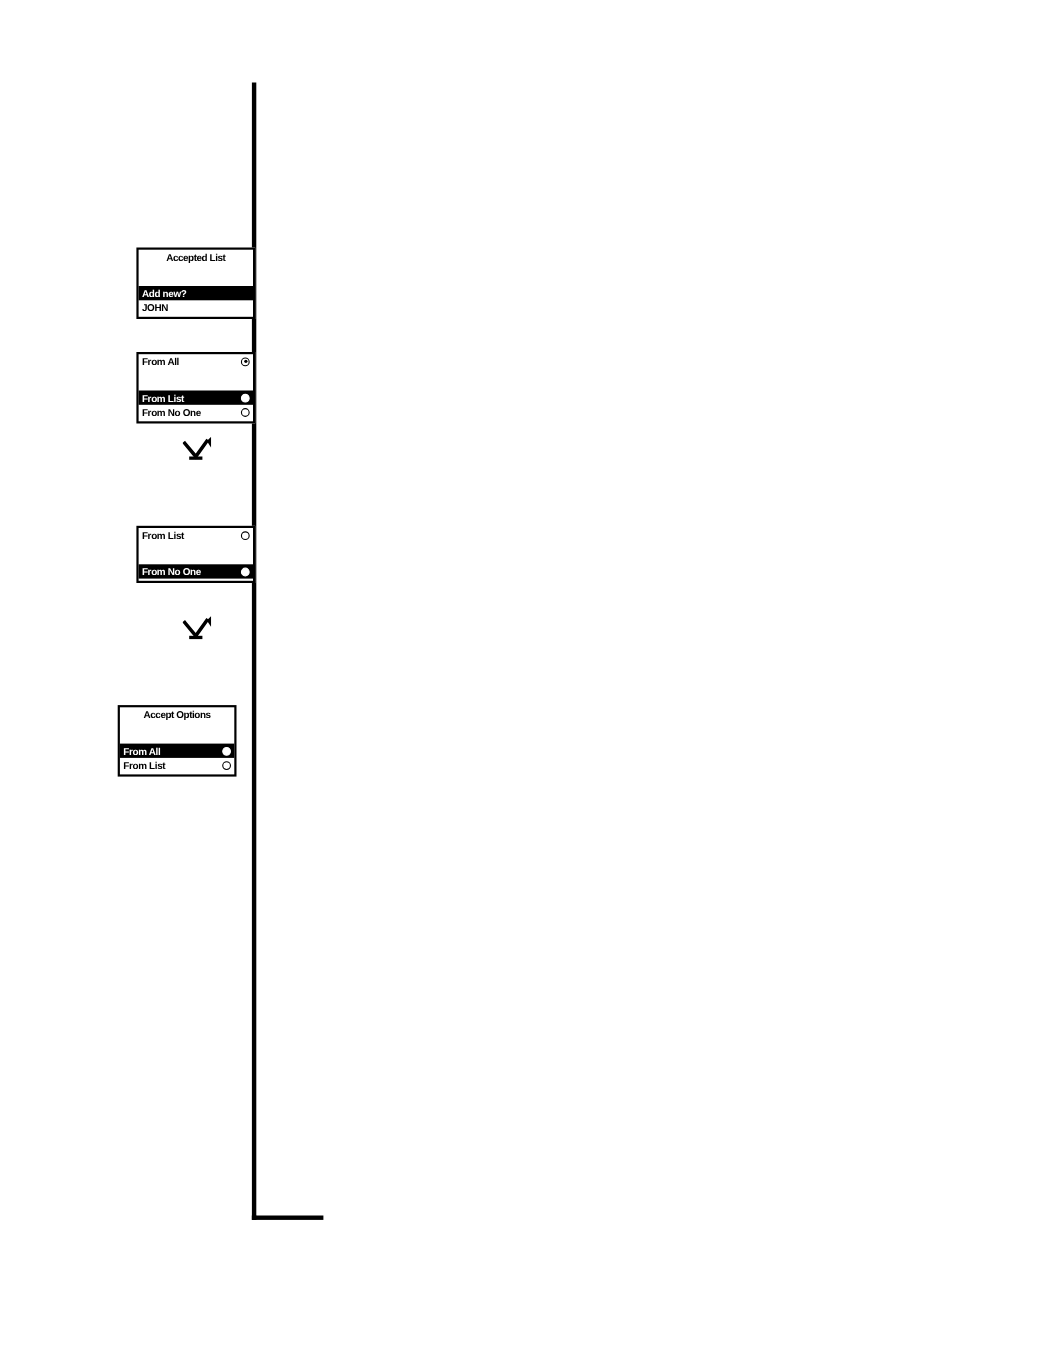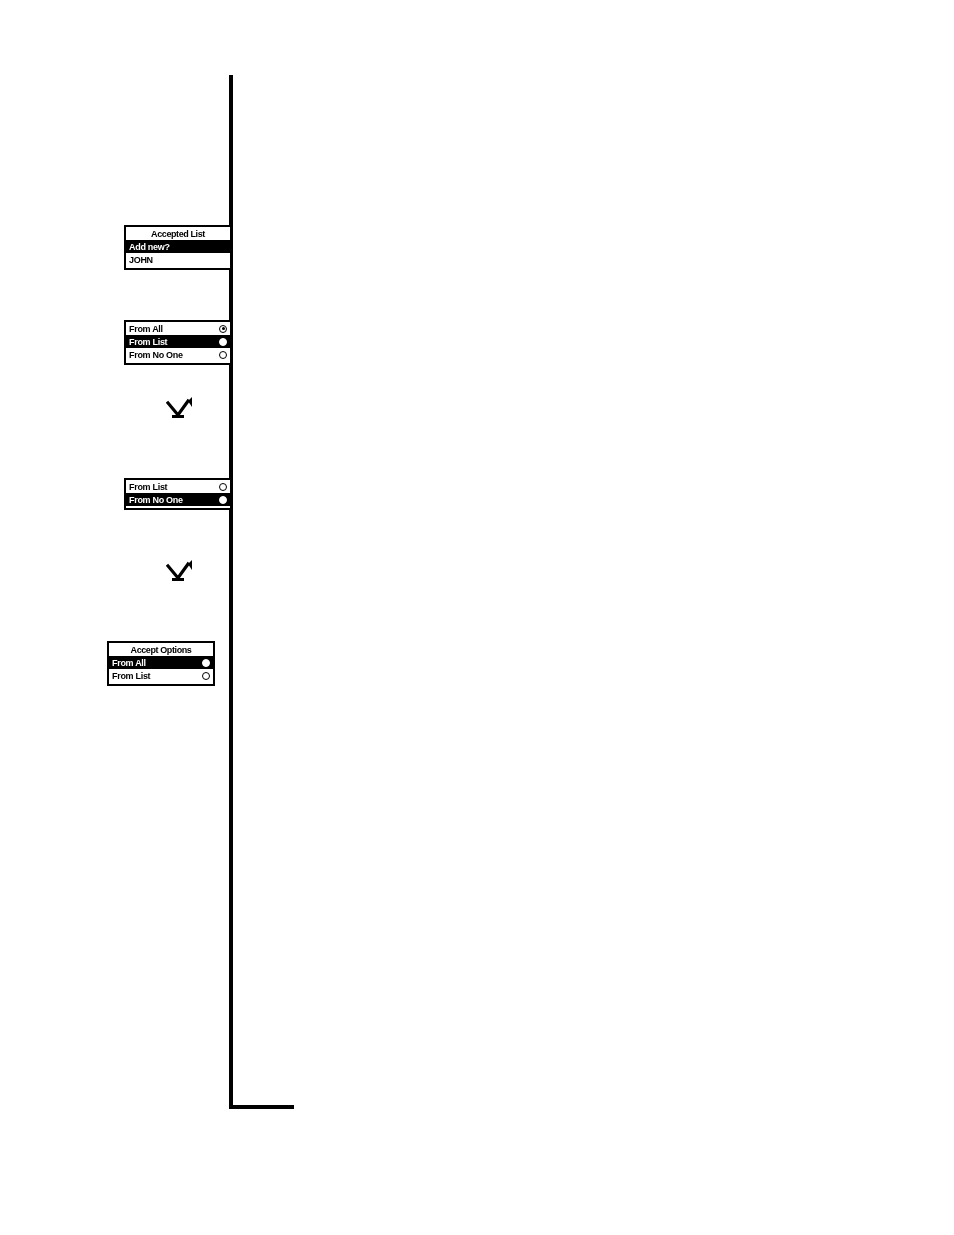--- a/index.html
+++ b/index.html
@@ -60,20 +60,21 @@
     padding: 0 3px;
     font-family: "Arial Black", Arial, sans-serif;
     font-weight: 900;
     font-size: 9px;
     letter-spacing: -0.3px;
     white-space: nowrap;
   }
   .lcd .row.sel {
     background: #000;
     color: #fff;
+    margin-top: 20px;
   }
   .lcd .row .label {
     flex: 1 1 auto;
     overflow: hidden;
   }
   .lcd .radio {
     width: 8px;
     height: 8px;
     border: 1.5px solid #000;
     border-radius: 50%;

